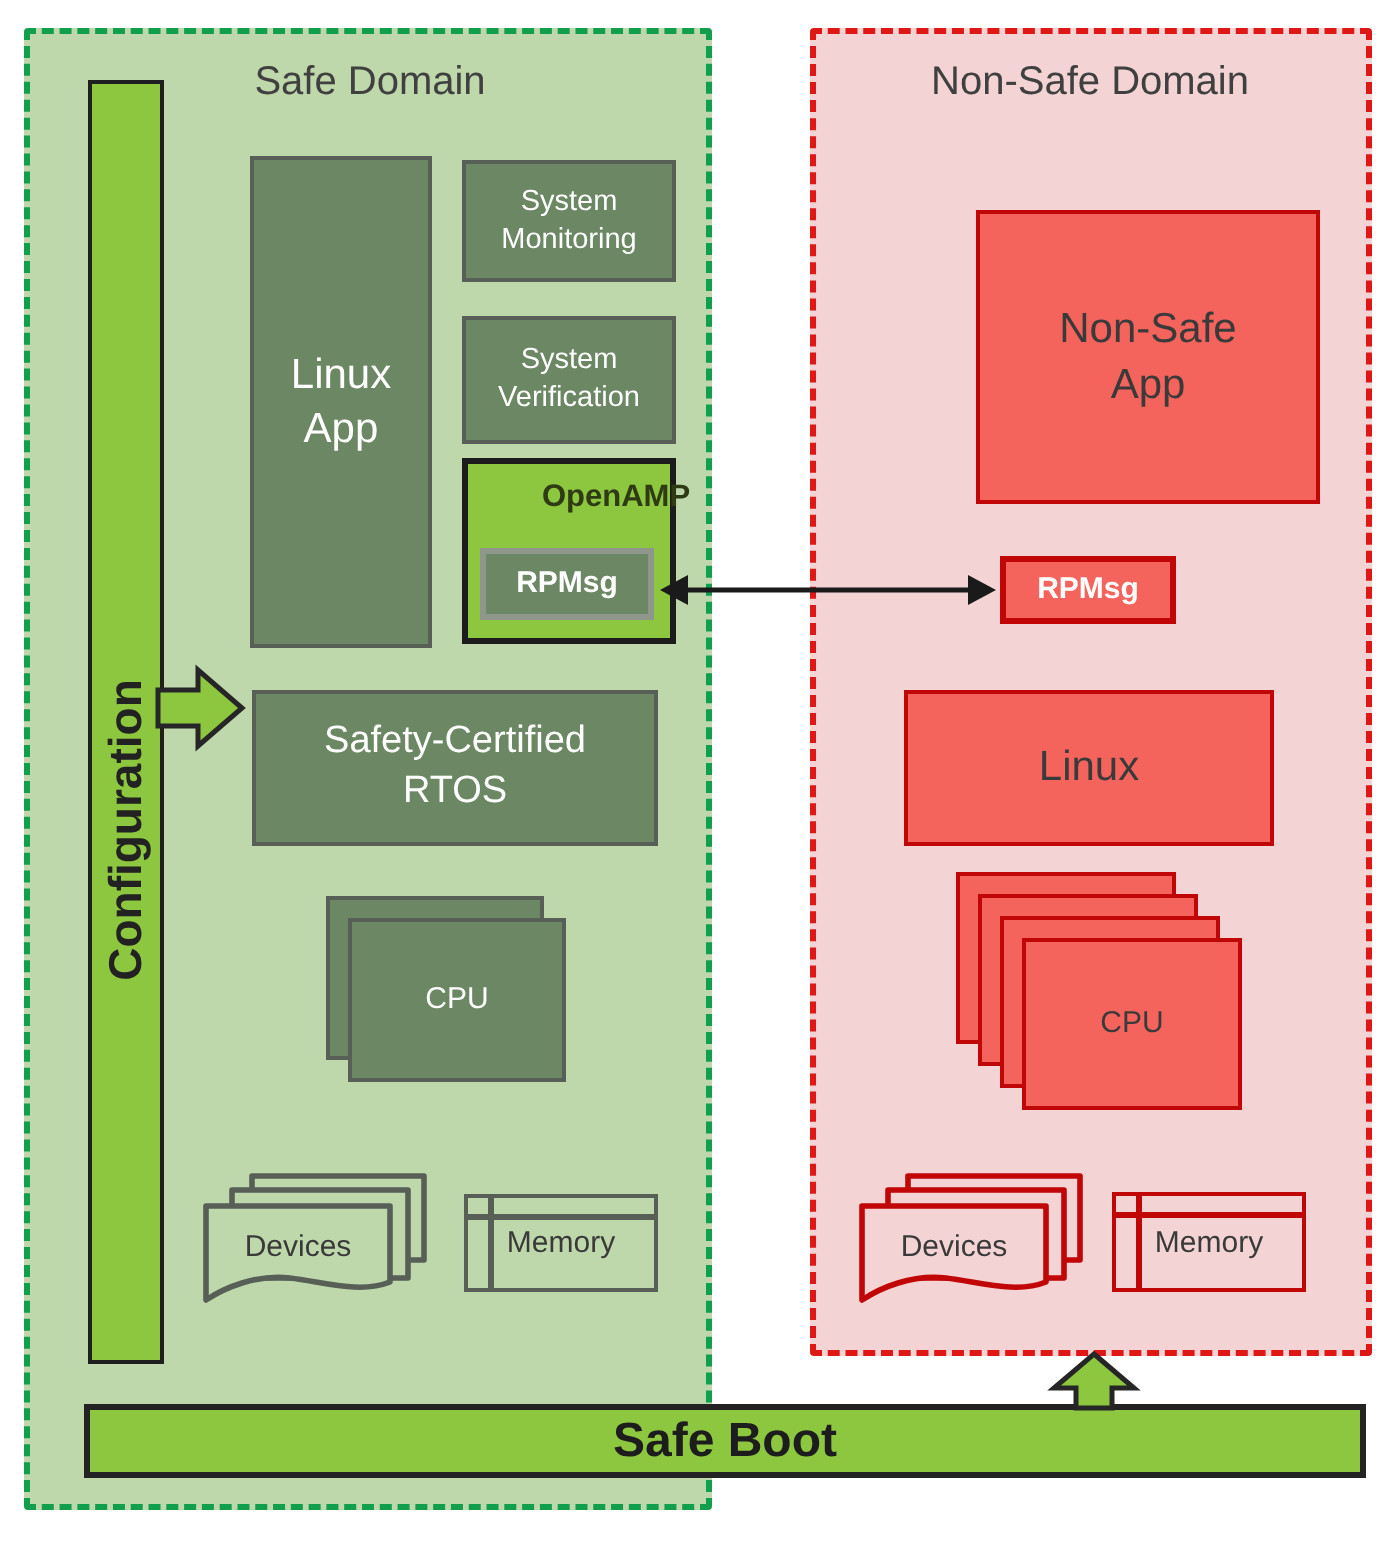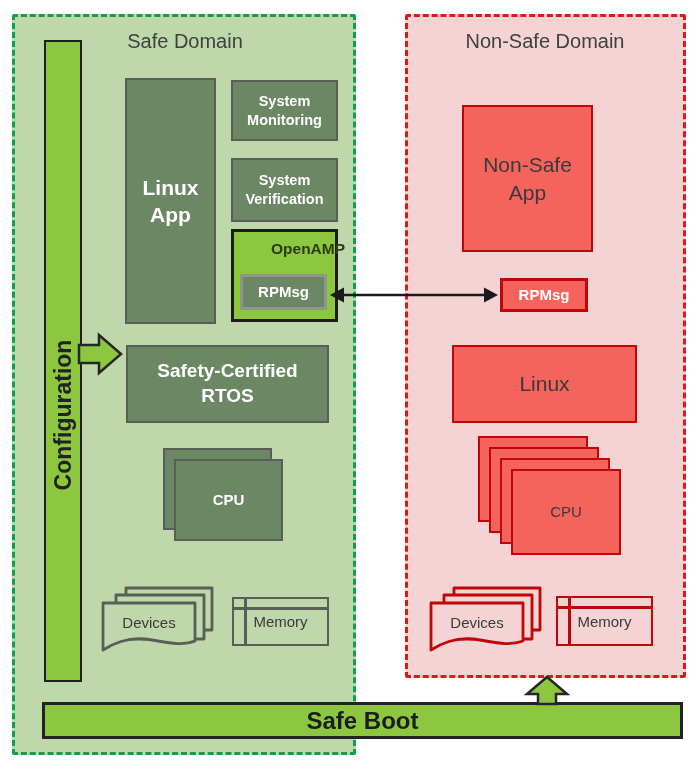--- a/index.html
+++ b/index.html
@@ -12,21 +12,21 @@
   .canvas{position:relative;width:700px;height:772px;background:#fff;overflow:hidden;
     font-family:"Liberation Sans", sans-serif;}
   .abs{position:absolute;box-sizing:border-box;}
   .domain{border:3px dashed;border-radius:2px;}
   .domain.safe{background:var(--safe-bg);border-color:var(--safe-border);}
   .domain.nonsafe{background:var(--nonsafe-bg);border-color:var(--nonsafe-border);}
   .domain-title{font-size:20px;color:var(--title-text);text-align:center;white-space:nowrap;}
   .box{display:flex;align-items:center;justify-content:center;text-align:center;
     white-space:pre-line;line-height:1.3;}
   .box-green{background:var(--box-green);border:2.5px solid var(--box-border-gray);
-    color:var(--white-text);font-weight:bold;}
+    color:var(--white-text);}
   .box-red{background:var(--box-red);border:2.5px solid var(--box-border-red);
     color:var(--dark-text);}
   .fs21{font-size:21px;} .fs19{font-size:19px;}
   .fs15{font-size:15px;} .fs14{font-size:14.5px;}
   .config-bar{background:var(--bright-green);border:2.5px solid var(--dark-outline);}
   .config-label{position:absolute;left:63px;top:415px;transform:translate(-50%,-50%) rotate(-90deg);
     white-space:nowrap;font-size:23px;font-weight:bold;color:#222222;}
   .openamp-box{background:var(--bright-green);border:3px solid #1c1c1c;}
   .openamp-label{position:absolute;left:0;right:0;top:8px;text-align:center;
     font-size:15.5px;font-weight:bold;color:#2e3b14;margin-left:37px;}
@@ -97,21 +97,21 @@
     <path class="dev-shape" d="M3,17 L95,17 L95,55 C80,61 62,55 45,53 C28,51 12,58 3,64 Z"></path>
     <text class="dev-label" x="49" y="42" text-anchor="middle">Devices</text>
   </svg>
 
   <div class="abs memory g" style="left:232px;top:597px;width:97px;height:49px;">
     <div class="mem-line-v"></div>
     <div class="mem-line-h"></div>
     <span>Memory</span>
   </div>
 
-  <div class="abs box box-red fs21" style="left:462px;top:105px;width:131px;height:147px;">Non-Safe
+  <div class="abs box box-red fs21" style="left:488px;top:105px;width:172px;height:147px;">Non-Safe
 App</div>
 
   <div class="abs box rpmsg-red" style="left:500px;top:278px;width:88px;height:34px;">RPMsg</div>
 
   <svg class="abs" style="left:328px;top:283px;" width="172" height="24" viewBox="0 0 172 24">
     <line class="link-line" x1="12" y1="12" x2="160" y2="12"></line>
     <polygon class="link-head" points="2,12 16,4.5 16,19.5"></polygon>
     <polygon class="link-head" points="170,12 156,4.5 156,19.5"></polygon>
   </svg>
 

